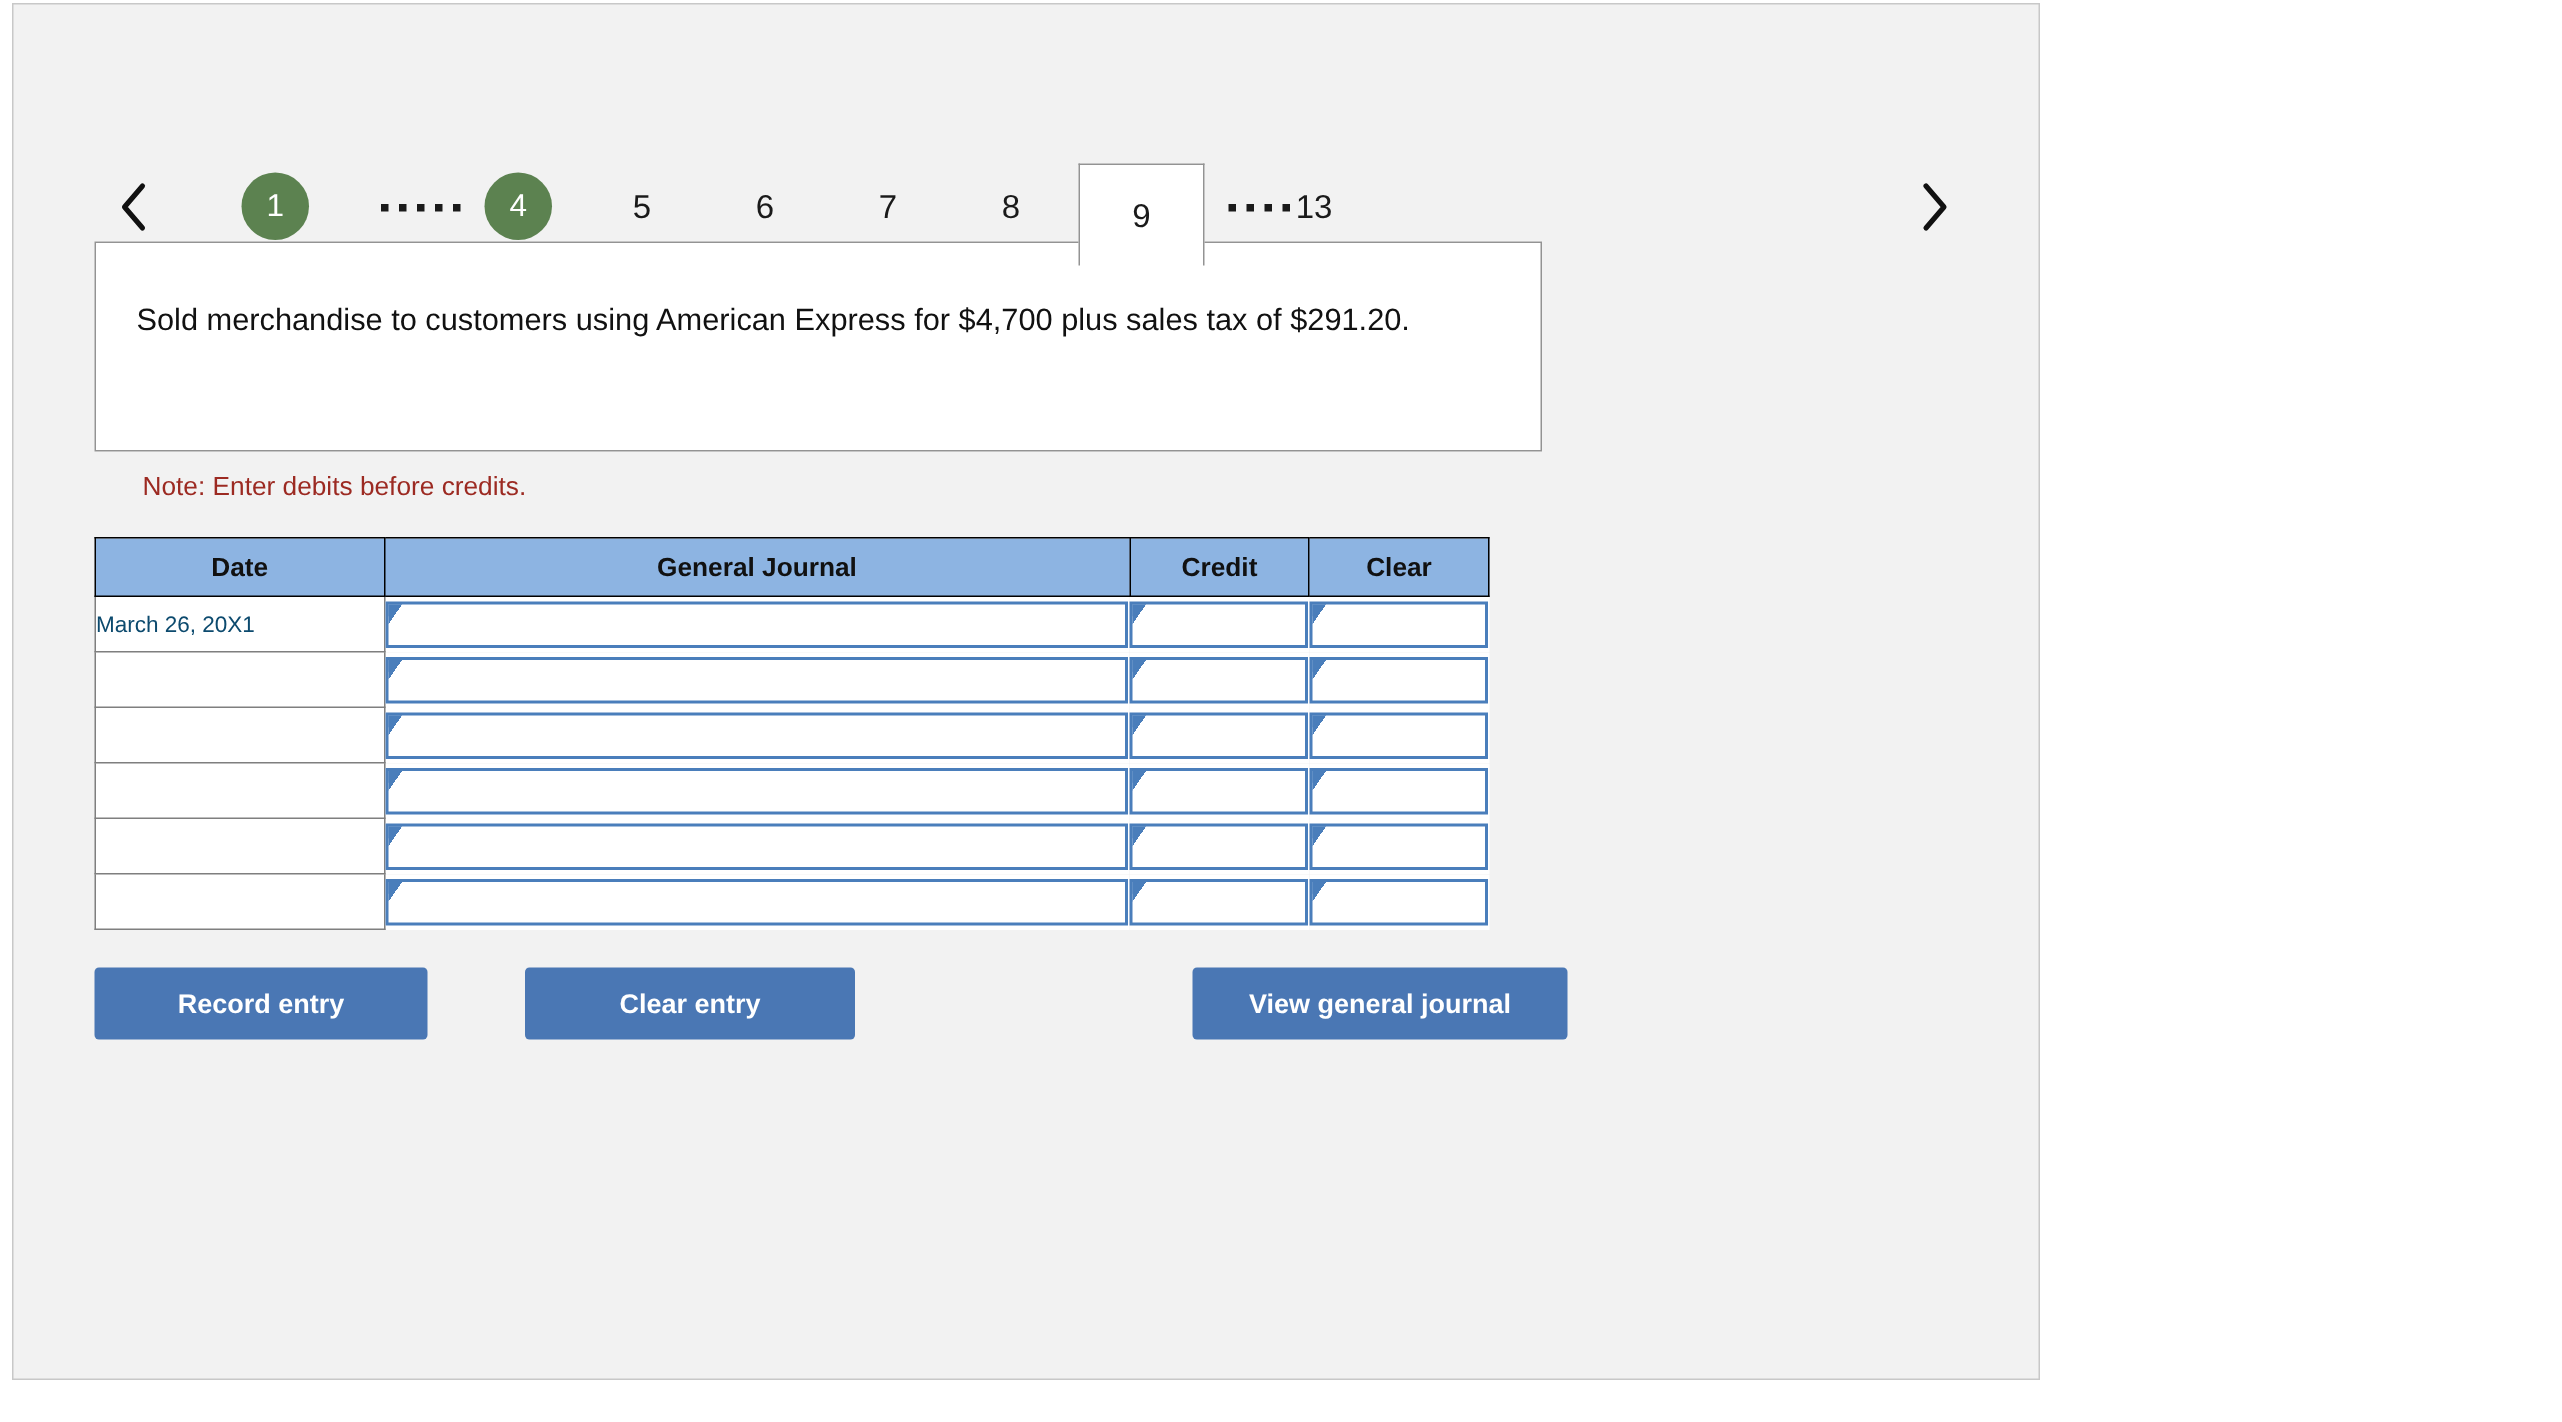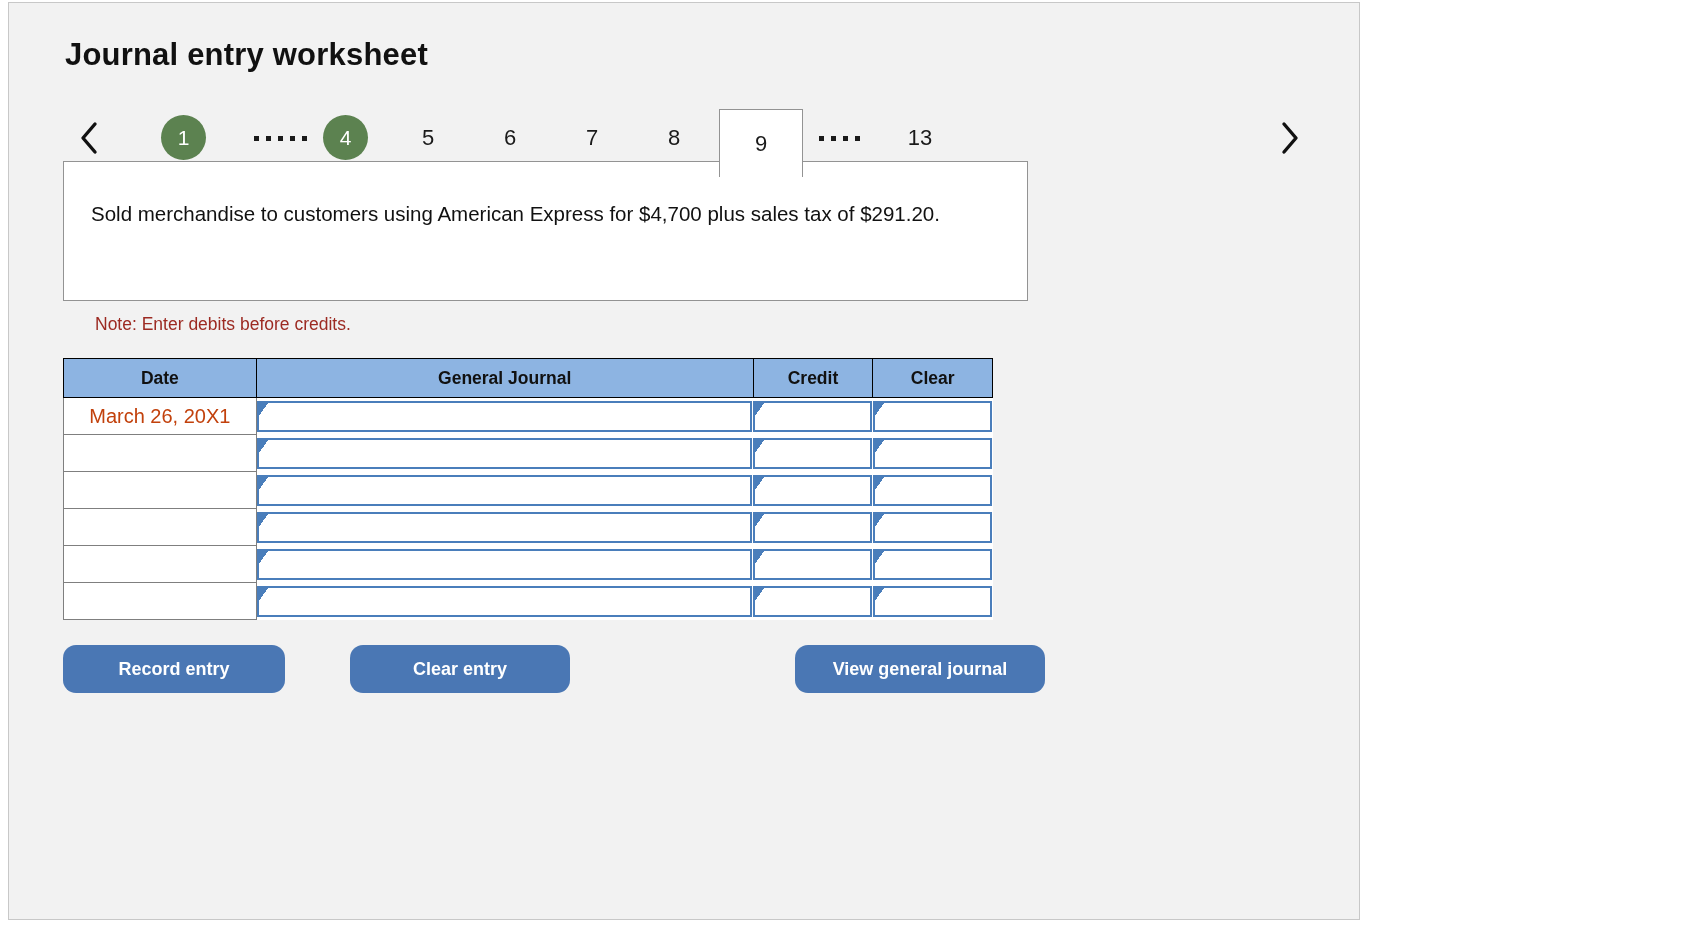--- a/index.html
+++ b/index.html
@@ -171,23 +171,22 @@
   .col-cre  { width: 118px; }
 
   .journal td {
     border: 1px solid #7f7f7f;
     height: 36px;
     padding: 0;
     background: #ffffff;
     vertical-align: middle;
   }
   .date-cell {
-    text-align: center;
-    font-size: 20px;
-    color: #c2410c;
+    font-size: 15px;
+    color: #0c4a6e;
   }
   .input-cell {
     position: relative;
     padding: 0 !important;
     border: none !important;
   }
   .cell-input {
     position: relative;
     display: block;
     margin: 2px 1px 2px 0;
@@ -219,34 +218,33 @@
 
   
   .btn {
     position: absolute;
     height: 48px;
     background: #4a77b4;
     color: #ffffff;
     font-size: 18px;
     font-weight: bold;
     border: none;
-    border-radius: 13px;
+    border-radius: 3px;
     cursor: pointer;
     font-family: "Liberation Sans", sans-serif;
   }
   .btn-record { left: 54px; top: 642px; width: 222px; }
   .btn-clear  { left: 341px; top: 642px; width: 220px; }
   .btn-view   { left: 786px; top: 642px; width: 250px; }
 </style>
 </head>
 <body>
 
 <div id="worksheet-panel">
 
-  <div class="page-title">Journal entry worksheet</div>
 
   <div class="pager">
 
     <div class="pager-arrow arrow-prev">
       <span>
         <svg width="22" height="34" viewBox="0 0 22 34">
           <polyline points="17,3 5,17 17,31" fill="none" stroke="#111111" stroke-width="3.4" stroke-linecap="round" stroke-linejoin="round"></polyline>
         </svg>
       </span>
     </div>
@@ -287,21 +285,21 @@
       <span>9</span>
     </div>
 
     <div class="pager-dots" style="left:744px; width:60px;">
       <span></span>
         <span></span>
         <span></span>
         <span></span>
     </div>
 
-    <div class="pager-item plain" style="left:832px;">
+    <div class="pager-item plain" style="left:788px;">
       <span>13</span>
     </div>
 
     <div class="pager-arrow arrow-next">
       <span>
         <svg width="22" height="34" viewBox="0 0 22 34">
           <polyline points="5,3 17,17 5,31" fill="none" stroke="#111111" stroke-width="3.4" stroke-linecap="round" stroke-linejoin="round"></polyline>
         </svg>
       </span>
     </div>

